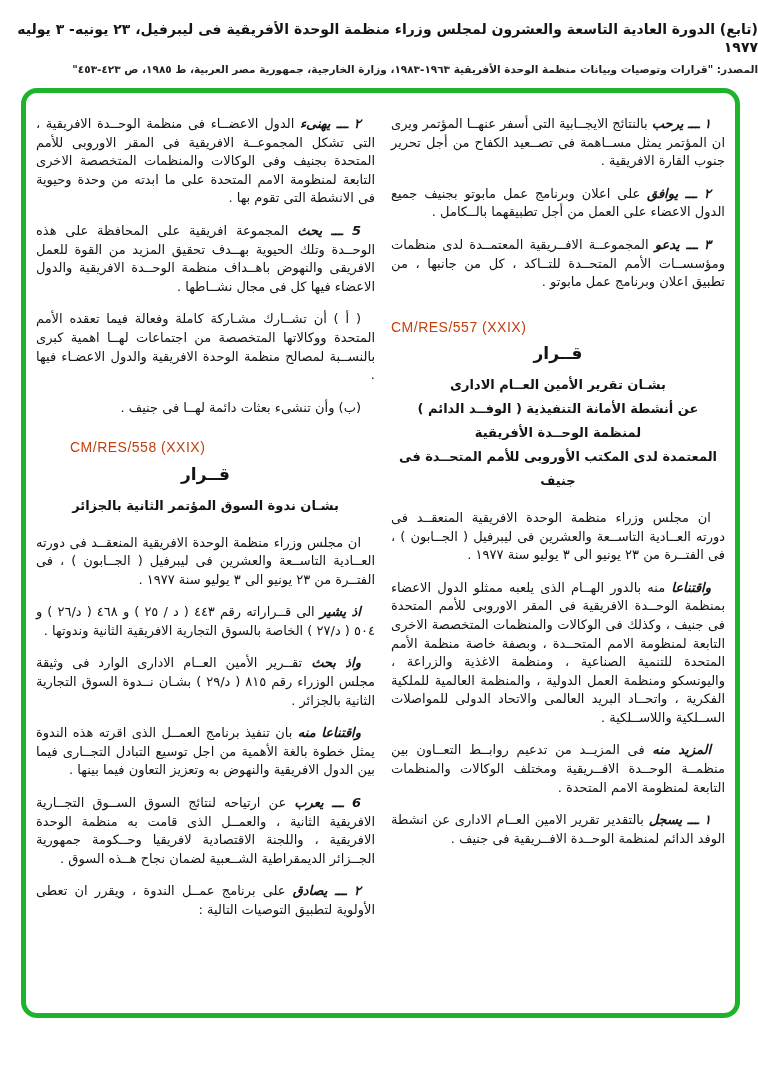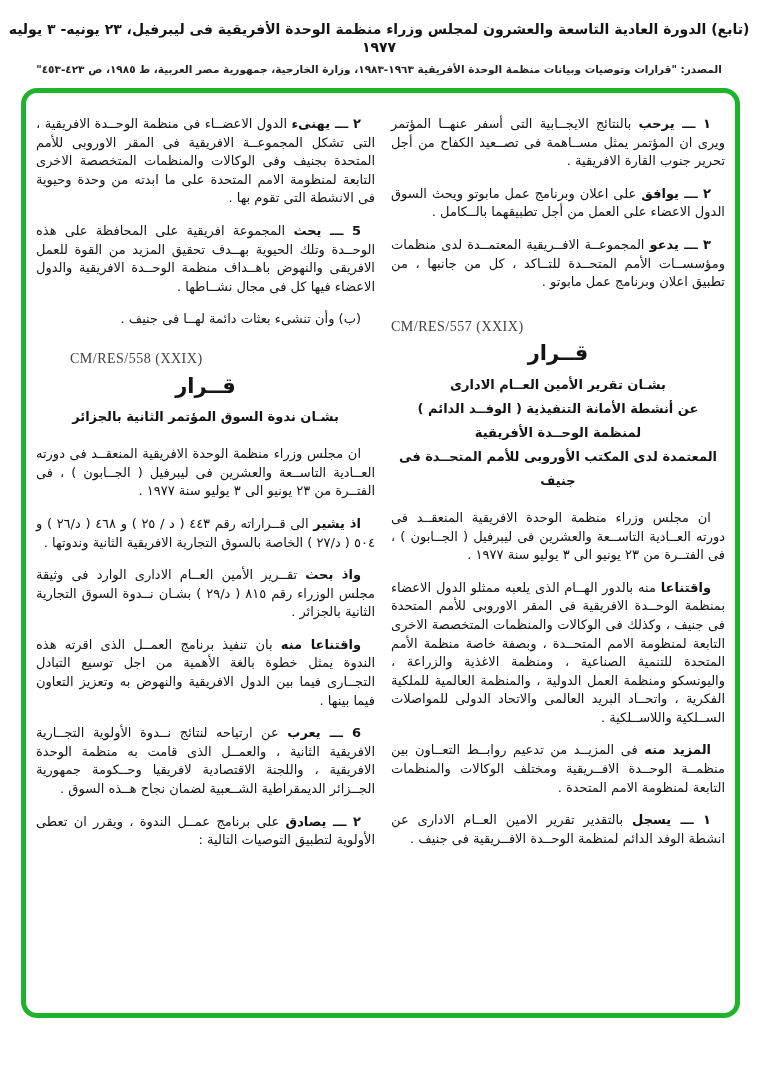--- a/index.html
+++ b/index.html
@@ -3,21 +3,21 @@
 <meta charset="utf-8">
 <style>
   html,body{margin:0;padding:0;}
   body{
     width:758px;height:1078px;position:relative;
     background:#ffffff;color:#161616;
     font-family:"DejaVu Sans", sans-serif;
     overflow:hidden;
   }
   
-  .header{direction:rtl;text-align:center;padding-top:20px;}
+  .header{direction:rtl;padding-top:20px;}
   .header-line1{font-size:14px;font-weight:bold;letter-spacing:0;line-height:18px;}
   .header-line2{font-size:10.5px;font-weight:bold;margin-top:7px;color:#222;}
   
   .frame{
     position:absolute;left:21px;top:88px;width:719px;height:930px;
     border:5px solid #1db32b;border-radius:16px;box-sizing:border-box;
     background:transparent;
   }
   
   .cols{
@@ -26,30 +26,30 @@
     display:flex;direction:rtl;gap:16px;
     box-sizing:border-box;
   }
   .col{
     direction:rtl;text-align:justify;
     font-size:13px;line-height:18.6px;color:#141414;
   }
   .col-right{width:334px;flex:0 0 auto;}
   .col-left{flex:1;}
   p.body{margin:0 0 14px 0;text-indent:14px;}
-  p.body b{font-weight:bold;}
+  p.body b{font-weight:bold;font-style:italic;}
   .code{
     direction:ltr;text-align:left;
-    font-family:Liberation Serif, serif;
-    font-size:14px;letter-spacing:.5px;color:#404040;
+    font-family:Liberation Sans, sans-serif;
+    font-size:14px;letter-spacing:.5px;color:#c2410c;
     margin:26px 0 8px 0;
   }
   .col-left .code{padding-left:34px;margin-top:21px;}
   .title{
-    text-align:center;font-weight:bold;font-size:21px;
+    text-align:center;font-weight:bold;font-size:17px;
     margin:2px 0 10px 0;
   }
   .subtitle{
     text-align:center;font-weight:bold;font-size:13px;
     line-height:24px;white-space:pre-line;
     margin:0 0 16px 0;
   }
   
   .pagenum{
     position:absolute;left:0;right:0;top:1036px;
@@ -61,43 +61,44 @@
 
 <div class="header">
   <div class="header-line1">(تابع) الدورة العادية التاسعة والعشرون لمجلس وزراء منظمة الوحدة الأفريقية فى ليبرفيل، ٢٣ يونيه- ٣ يوليه ١٩٧٧</div>
   <div class="header-line2">المصدر: "قرارات وتوصيات وبيانات منظمة الوحدة الأفريقية ١٩٦٣-١٩٨٣، وزارة الخارجية، جمهورية مصر العربية، ط ١٩٨٥، ص ٤٢٣-٤٥٣"</div>
 </div>
 
 <div class="frame" style="border-color: rgb(29, 179, 43);">
   <div class="cols">
     <div class="col col-right">
         <p class="body"><b>١ ـــ يرحب</b><span> بالنتائج الايجــابية التى أسفر عنهــا المؤتمر ويرى ان المؤتمر يمثل مســاهمة فى تصــعيد الكفاح من أجل تحرير جنوب القارة الافريقية .</span></p>
-        <p class="body"><b>٢ ـــ يوافق</b><span> على اعلان وبرنامج عمل مابوتو ويحث السوق الدول الاعضاء على العمل من أجل تطبيقهما بالــكامل .</span></p>
+        <p class="body"><b>٢ ـــ يوافق</b><span> على اعلان وبرنامج عمل مابوتو بجنيف جميع الدول الاعضاء على العمل من أجل تطبيقهما بالــكامل .</span></p>
         <p class="body"><b>٣ ـــ يدعو</b><span> المجموعــة الافــريقية المعتمــدة لدى منظمات ومؤسســات الأمم المتحــدة للتــاكد ، كل من جانبها ، من تطبيق اعلان وبرنامج عمل مابوتو .</span></p>
         <div class="code">CM/RES/557 (XXIX)</div>
         <div class="title">قــرار</div>
         <div class="subtitle">بشـان تقرير الأمين العــام الادارى
 عن أنشطة الأمانة التنفيذية ( الوفــد الدائم )
 لمنظمة الوحــدة الأفريقية
 المعتمدة لدى المكتب الأوروبى للأمم المتحــدة فى جنيف</div>
         <p class="body"><b></b><span>ان مجلس وزراء منظمة الوحدة الافريقية المنعقــد فى دورته العــادية التاســعة والعشرين فى ليبرفيل ( الجــابون ) ، فى الفتــرة من ٢٣ يونيو الى ٣ يوليو سنة ١٩٧٧ .</span></p>
         <p class="body"><b>واقتناعا</b><span> منه بالدور الهــام الذى يلعبه ممثلو الدول الاعضاء بمنظمة الوحــدة الافريقية فى المقر الاوروبى للأمم المتحدة فى جنيف ، وكذلك فى الوكالات والمنظمات المتخصصة الاخرى التابعة لمنظومة الامم المتحــدة ، وبصفة خاصة منظمة الأمم المتحدة للتنمية الصناعية ، ومنظمة الاغذية والزراعة ، واليونسكو ومنظمة العمل الدولية ، والمنظمة العالمية للملكية الفكرية ، واتحــاد البريد العالمى والاتحاد الدولى للمواصلات الســلكية واللاســلكية .</span></p>
         <p class="body"><b>المزيد منه</b><span> فى المزيــد من تدعيم روابــط التعــاون بين منظمــة الوحــدة الافــريقية ومختلف الوكالات والمنظمات التابعة لمنظومة الامم المتحدة .</span></p>
         <p class="body"><b>١ ـــ يسجل</b><span> بالتقدير تقرير الامين العــام الادارى عن انشطة الوفد الدائم لمنظمة الوحــدة الافــريقية فى جنيف .</span></p>
       </div>
     <div class="col col-left">
         <p class="body"><b>٢ ـــ يهنىء</b><span> الدول الاعضــاء فى منظمة الوحــدة الافريقية ، التى تشكل المجموعــة الافريقية فى المقر الاوروبى للأمم المتحدة بجنيف وفى الوكالات والمنظمات المتخصصة الاخرى التابعة لمنظومة الامم المتحدة على ما ابدته من وحدة وحيوية فى الانشطة التى تقوم بها .</span></p>
         <p class="body"><b>5 ـــ يحث</b><span> المجموعة افريقية على المحافظة على هذه الوحــدة وتلك الحيوية بهــدف تحقيق المزيد من القوة للعمل الافريقى والنهوض باهــداف منظمة الوحــدة الافريقية والدول الاعضاء فيها كل فى مجال نشــاطها .</span></p>
+        <p class="body"><b></b><span>( أ ) أن تشــارك مشـاركة كاملة وفعالة فيما تعقده الأمم المتحدة ووكالاتها المتخصصة من اجتماعات لهــا اهمية كبرى بالنســبة لمصالح منظمة الوحدة الافريقية والدول الاعضـاء فيها .</span></p>
         <p class="body"><b></b><span>(ب) وأن تنشىء بعثات دائمة لهــا فى جنيف .</span></p>
         <div class="code">CM/RES/558 (XXIX)</div>
         <div class="title">قــرار</div>
         <div class="subtitle">بشـان ندوة السوق المؤتمر الثانية بالجزائر</div>
         <p class="body"><b></b><span>ان مجلس وزراء منظمة الوحدة الافريقية المنعقــد فى دورته العــادية التاســعة والعشرين فى ليبرفيل ( الجــابون ) ، فى الفتــرة من ٢٣ يونيو الى ٣ يوليو سنة ١٩٧٧ .</span></p>
         <p class="body"><b>اذ يشير</b><span> الى قــراراته رقم ٤٤٣ ( د / ٢٥ ) و ٤٦٨ ( د/٢٦ ) و ٥٠٤ ( د/٢٧ ) الخاصة بالسوق التجارية الافريقية الثانية وندوتها .</span></p>
         <p class="body"><b>واذ بحث</b><span> تقــرير الأمين العــام الادارى الوارد فى وثيقة مجلس الوزراء رقم ٨١٥ ( د/٢٩ ) بشـان نــدوة السوق التجارية الثانية بالجزائر .</span></p>
         <p class="body"><b>واقتناعا منه</b><span> بان تنفيذ برنامج العمــل الذى اقرته هذه الندوة يمثل خطوة بالغة الأهمية من اجل توسيع التبادل التجــارى فيما بين الدول الافريقية والنهوض به وتعزيز التعاون فيما بينها .</span></p>
-        <p class="body"><b>6 ـــ يعرب</b><span> عن ارتياحه لنتائج نــدوة الأولوية التجــارية الافريقية الثانية ، والعمــل الذى قامت به منظمة الوحدة الافريقية ، واللجنة الاقتصادية لافريقيا وحــكومة جمهورية الجــزائر الديمقراطية الشــعبية لضمان نجاح هــذه السوق .</span></p>
+        <p class="body"><b>6 ـــ يعرب</b><span> عن ارتياحه لنتائج السوق الســوق التجــارية الافريقية الثانية ، والعمــل الذى قامت به منظمة الوحدة الافريقية ، واللجنة الاقتصادية لافريقيا وحــكومة جمهورية الجــزائر الديمقراطية الشــعبية لضمان نجاح هــذه السوق .</span></p>
         <p class="body"><b>٢ ـــ يصادق</b><span> على برنامج عمــل الندوة ، ويقرر ان تعطى الأولوية لتطبيق التوصيات التالية :</span></p>
       </div>
   </div>
 </div>
 
 <div class="pagenum">١٠</div>
 
 </body></html>

